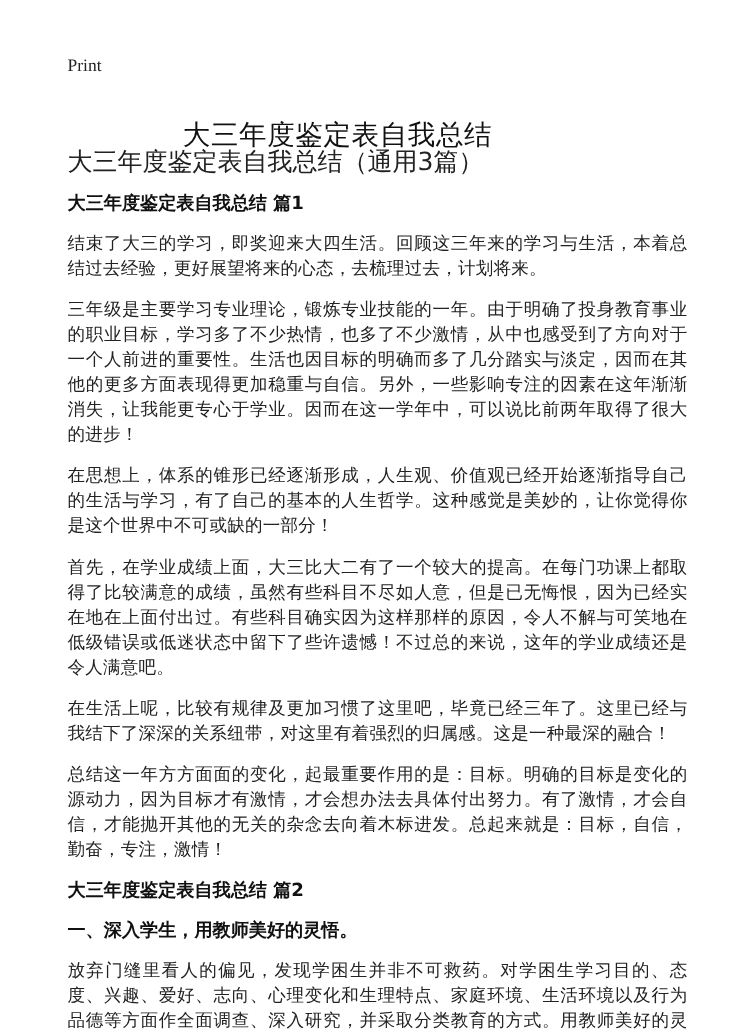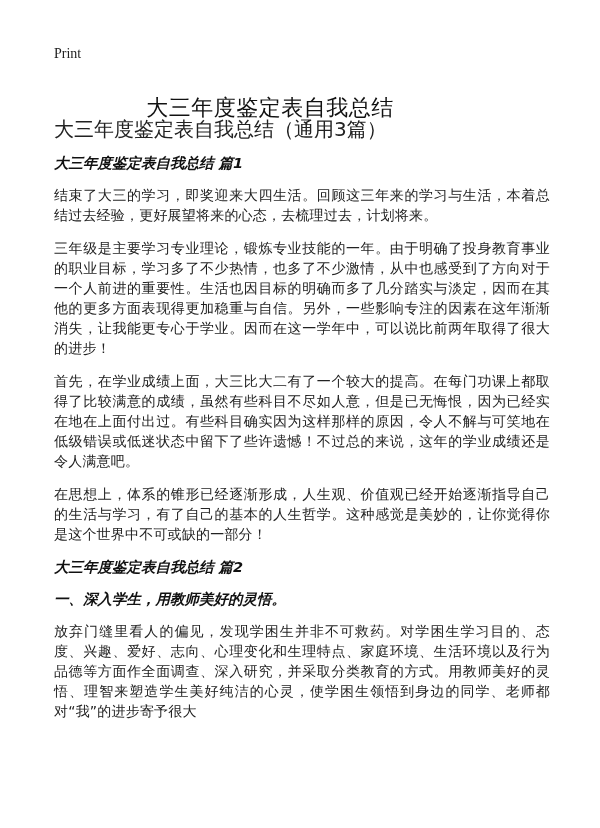--- a/index.html
+++ b/index.html
@@ -4,36 +4,38 @@
 <style>
   html, body { margin: 0; padding: 0; background: #ffffff; }
   body { width: 600px; height: 828px; overflow: hidden; position: relative;
          font-family: "DejaVu Sans", "Liberation Sans", sans-serif; color: #1a1a1a; }
   .print { position: absolute; left: 54px; top: 46px; font-family: "Liberation Serif", "DejaVu Serif", serif;
            font-size: 14px; color: #222; text-align: center; }
   .title { position: absolute; left: 0; width: 540px; top: 78px; text-align: center;
            font-size: 22px; font-weight: normal; color: #111; letter-spacing: 0.5px; }
   .content { position: absolute; left: 54px; top: 119px; width: 496px; }
   .subtitle { font-size: 20px; margin: 0 0 14px 0; line-height: 20px; color: #222; }
-  .h { font-size: 14.5px; font-weight: bold; margin: 0 0 12px 0; line-height: 20px; color: #111; font-style: italic; }
+  .h { font-size: 14.5px; font-weight: bold; margin: 0 0 12px 0; line-height: 20px; color: #111; }
   p.body { font-size: 14px; line-height: 20px; margin: 0 0 13px 0; color: #222;
            text-align: justify; letter-spacing: 0.2px; }
 </style>
 </head>
 <body>
 
 <div class="print">Print</div>
 
 <h1 class="title">大三年度鉴定表自我总结</h1>
 
 <div class="content">
   <div class="subtitle">大三年度鉴定表自我总结（通用3篇）</div>
 
   <div class="h">大三年度鉴定表自我总结 篇1</div>
   <p class="body">结束了大三的学习，即奖迎来大四生活。回顾这三年来的学习与生活，本着总结过去经验，更好展望将来的心态，去梳理过去，计划将来。</p>
   <p class="body">三年级是主要学习专业理论，锻炼专业技能的一年。由于明确了投身教育事业的职业目标，学习多了不少热情，也多了不少激情，从中也感受到了方向对于一个人前进的重要性。生活也因目标的明确而多了几分踏实与淡定，因而在其他的更多方面表现得更加稳重与自信。另外，一些影响专注的因素在这年渐渐消失，让我能更专心于学业。因而在这一学年中，可以说比前两年取得了很大的进步！</p>
+  <p class="body">在思想上，体系的锥形已经逐渐形成，人生观、价值观已经开始逐渐指导自己的生活与学习，有了自己的基本的人生哲学。这种感觉是美妙的，让你觉得你是这个世界中不可或缺的一部分！</p>
   <p class="body">首先，在学业成绩上面，大三比大二有了一个较大的提高。在每门功课上都取得了比较满意的成绩，虽然有些科目不尽如人意，但是已无悔恨，因为已经实在地在上面付出过。有些科目确实因为这样那样的原因，令人不解与可笑地在低级错误或低迷状态中留下了些许遗憾！不过总的来说，这年的学业成绩还是令人满意吧。</p>
-  <p class="body">在思想上，体系的锥形已经逐渐形成，人生观、价值观已经开始逐渐指导自己的生活与学习，有了自己的基本的人生哲学。这种感觉是美妙的，让你觉得你是这个世界中不可或缺的一部分！</p>
+  <p class="body">在生活上呢，比较有规律及更加习惯了这里吧，毕竟已经三年了。这里已经与我结下了深深的关系纽带，对这里有着强烈的归属感。这是一种最深的融合！</p>
+  <p class="body">总结这一年方方面面的变化，起最重要作用的是：目标。明确的目标是变化的源动力，因为目标才有激情，才会想办法去具体付出努力。有了激情，才会自信，才能抛开其他的无关的杂念去向着木标进发。总起来就是：目标，自信，勤奋，专注，激情！</p>
 
   <div class="h">大三年度鉴定表自我总结 篇2</div>
   <div class="h">一、深入学生，用教师美好的灵悟。</div>
   <p class="body">放弃门缝里看人的偏见，发现学困生并非不可救药。对学困生学习目的、态度、兴趣、爱好、志向、心理变化和生理特点、家庭环境、生活环境以及行为品德等方面作全面调查、深入研究，并采取分类教育的方式。用教师美好的灵悟、理智来塑造学生美好纯洁的心灵，使学困生领悟到身边的同学、老师都对“我”的进步寄予很大</p>
 </div>
 
 </body></html>

